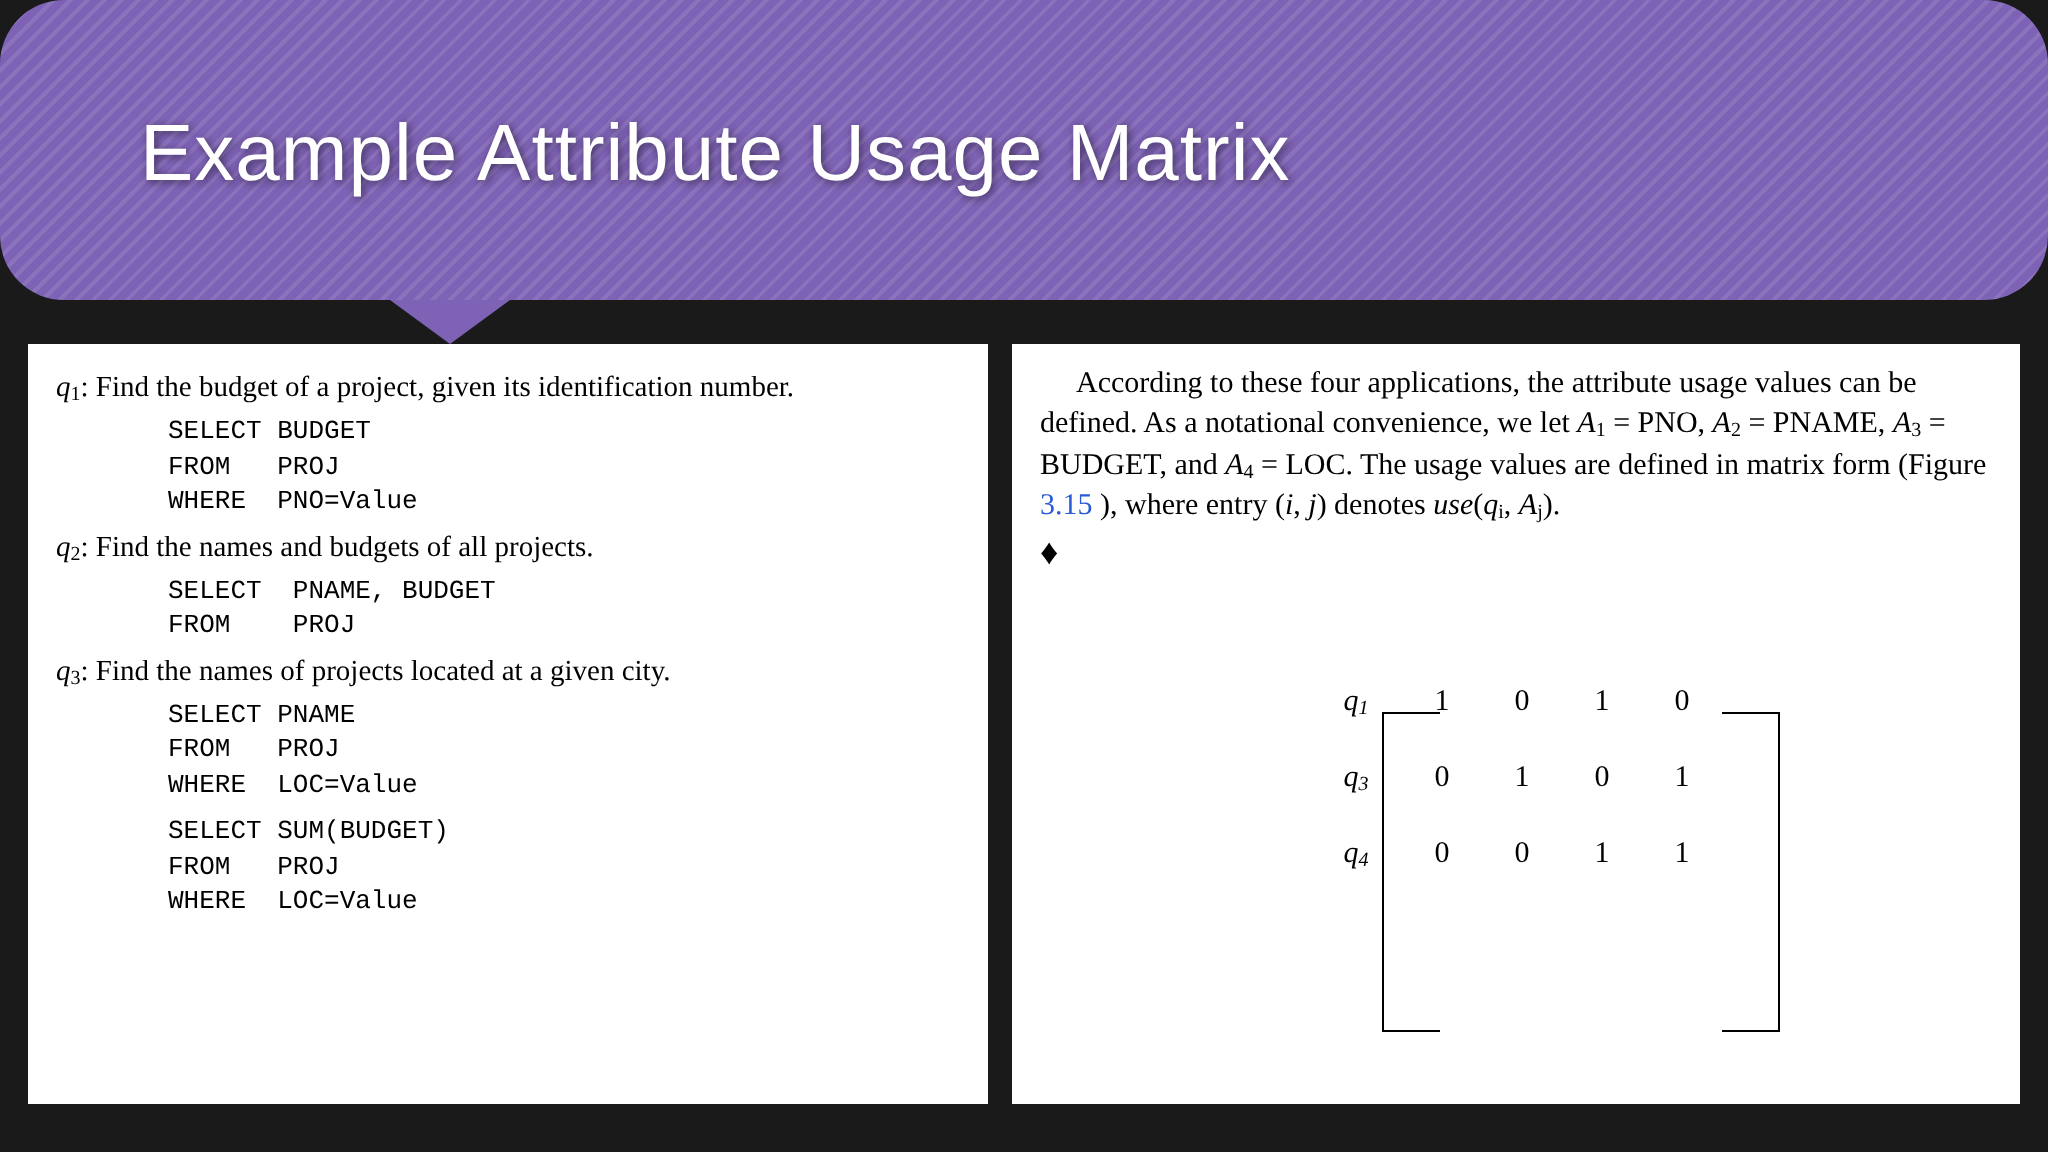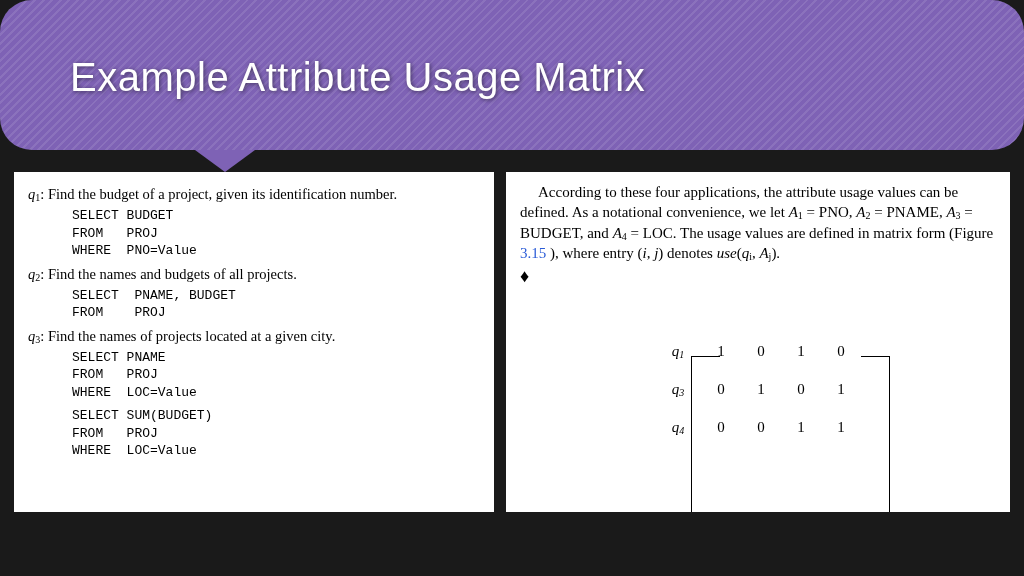--- a/index.html
+++ b/index.html
@@ -21,29 +21,29 @@
     letter-spacing: 0.5px;
   }
   .pointer-cut {
     position: absolute; left: 195px; top: 150px;
     width: 0; height: 0;
     border-left: 30px solid transparent;
     border-right: 30px solid transparent;
     border-top: 22px solid #7e62b5;
   }
 
-  .content { position: absolute; left: 14px; top: 172px; width: 996px; height: 340px; display: flex; gap: 12px; }
+  .content { position: absolute; left: 14px; top: 172px; width: 996px; height: 380px; display: flex; gap: 12px; }
   .card { background: #ffffff; color: #000; overflow: hidden; }
   .left  { flex: 0 0 480px; padding: 8px 14px 10px 14px; }
   .right { flex: 1 1 auto;  padding: 10px 14px 24px 14px; position: relative; }
 
   .q { margin-top: 6px; margin-bottom: 4px; font-family: "Times New Roman", serif; font-size: 14.5px; }
   .q .qlabel { font-style: italic; }
   .q sub { font-size: 10px; vertical-align: -2px; }
-  .sql { font-family: "Courier New", monospace; font-size: 13px; white-space: pre; margin-left: 44px; line-height: 1.35; margin-bottom: 6px; }
+  .sql { font-family: "Courier New", monospace; font-size: 13px; white-space: pre; margin-left: 56px; line-height: 1.35; margin-bottom: 6px; }
 
   .para { font-family: "Times New Roman", serif; font-size: 15px; line-height: 1.35; text-indent: 18px; }
   .para .sym { font-style: italic; }
   .para sub { font-size: 10px; vertical-align: -2px; }
   .figref { color: #2a5bd7; }
   .diamond { font-size: 18px; }
 
   .matrix-wrap { position: absolute; left: 155px; top: 160px; font-family: "Times New Roman", serif; }
   table.mtx { border-collapse: collapse; }
   table.mtx td, table.mtx th { width: 40px; height: 38px; text-align: center; font-size: 15px; }

